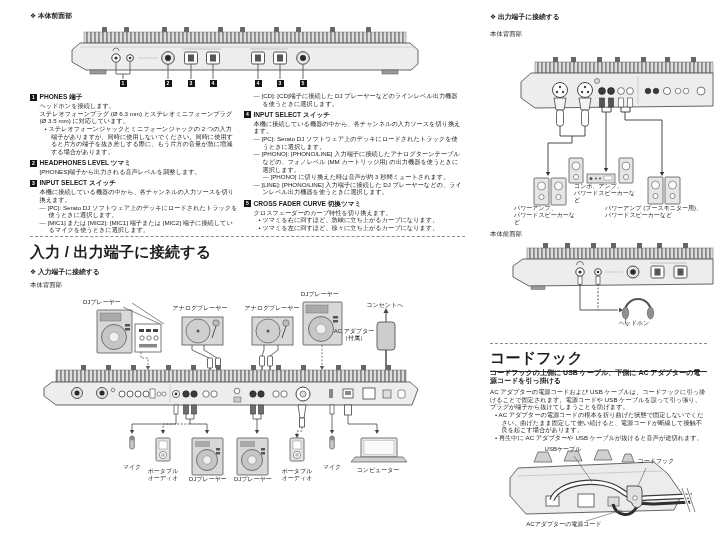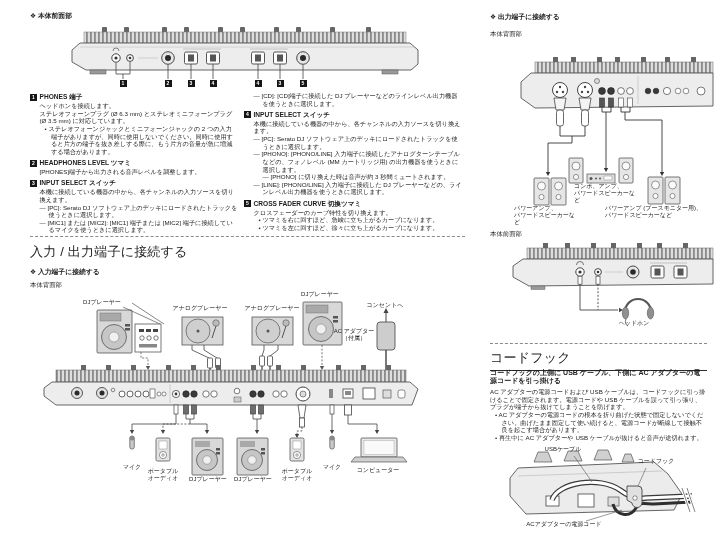--- a/index.html
+++ b/index.html
@@ -1,19 +1,19 @@
 <!DOCTYPE html>
 <html><head>
 <meta charset="utf-8">
 <style>
   html,body{margin:0;padding:0;background:#fff;}
   .page{position:relative;width:720px;height:545px;background:#ffffff;overflow:hidden;
         font-family:"Liberation Sans","DejaVu Sans",sans-serif;color:#1c1c1c;}
   .abs{position:absolute;}
-  .h-main{font-size:13px;font-weight:normal;letter-spacing:.2px;}
+  .h-main{font-size:15px;font-weight:bold;letter-spacing:.2px;}
   .h-diamond{font-size:6.8px;font-weight:bold;}
   .h-plain{font-size:6.4px;}
   .col{position:absolute;font-size:6.2px;line-height:1.23;}
   .it{margin-bottom:3.5px;}
   .it-title{display:flex;align-items:center;gap:2.5px;font-weight:bold;font-size:6.6px;margin:0 0 1px 0;}
   .mk{flex:0 0 auto;width:7px;height:7px;background:#151515;color:#fff;font-size:5px;line-height:7.2px;text-align:center;font-weight:bold;}
   .ib{margin-left:9.5px;}
   .p{margin:0;}
   .dash{padding-left:9px;text-indent:-9px;}
   .dash2{margin-left:9px;padding-left:9px;text-indent:-9px;}

